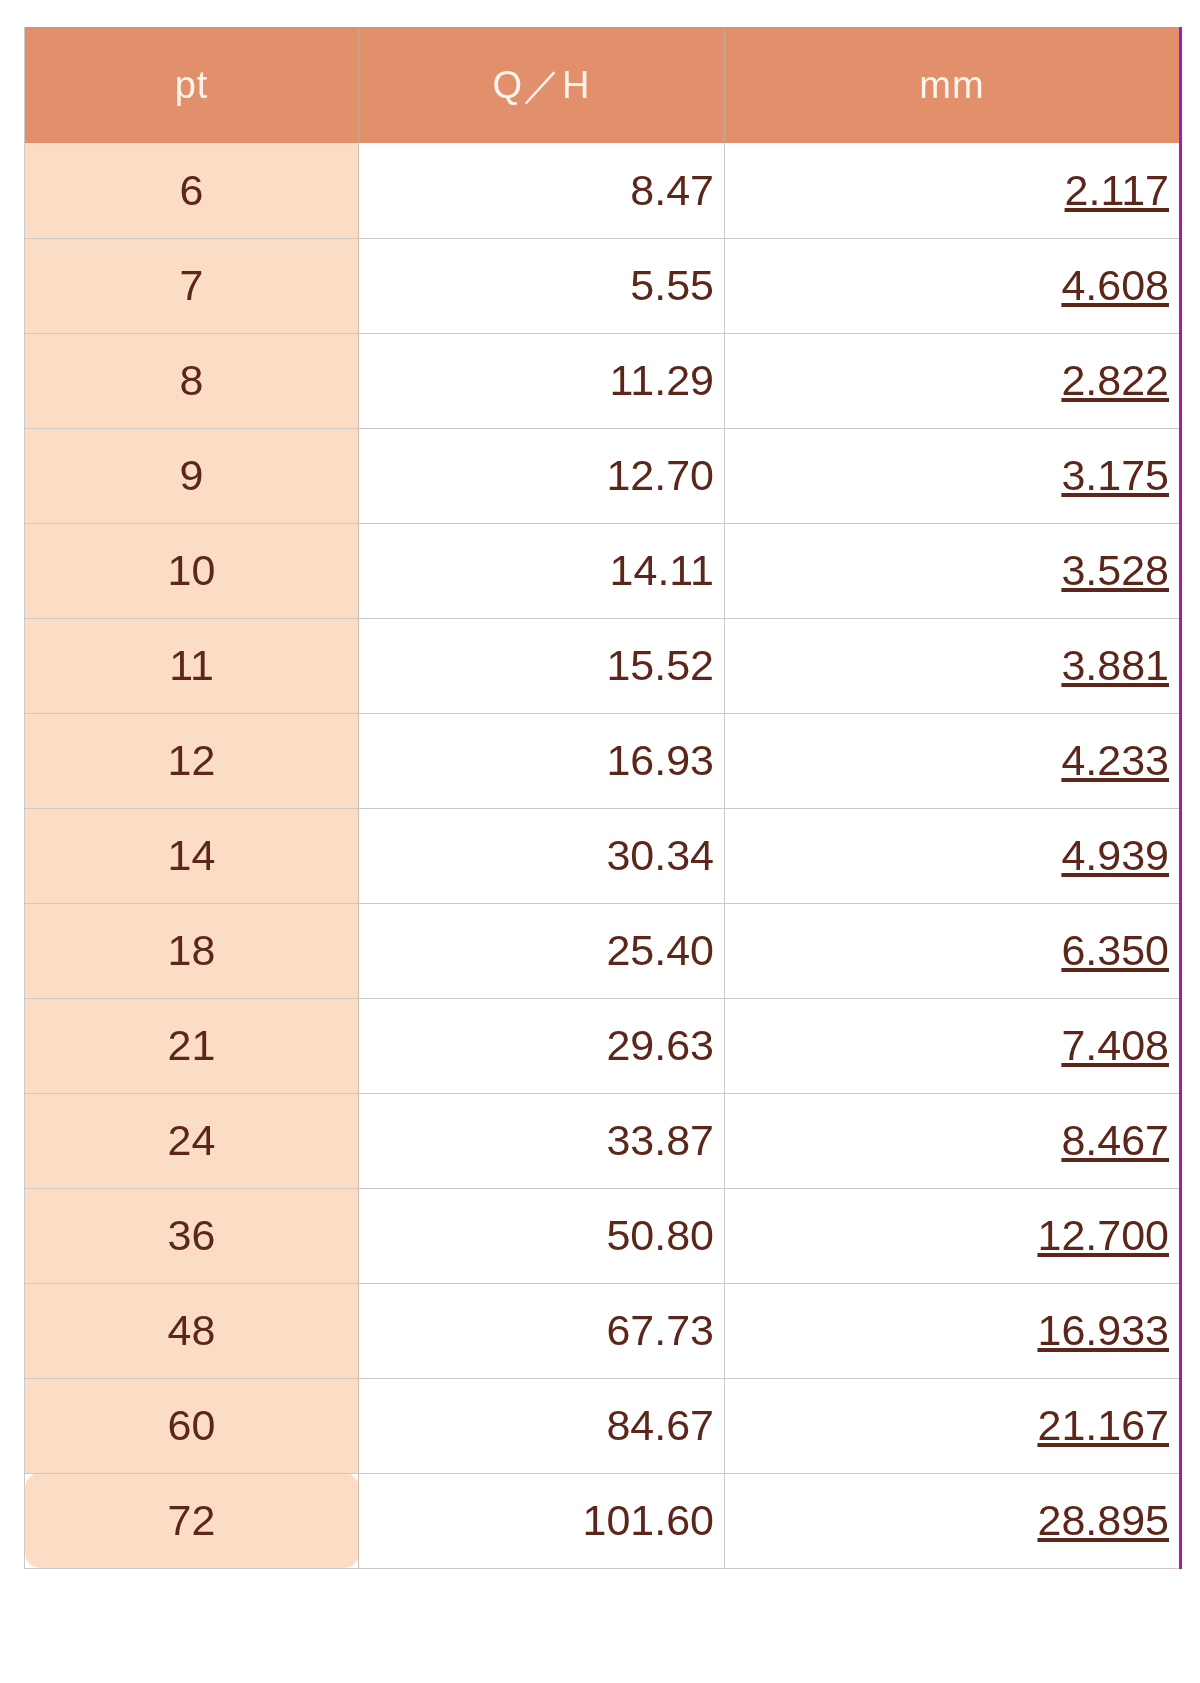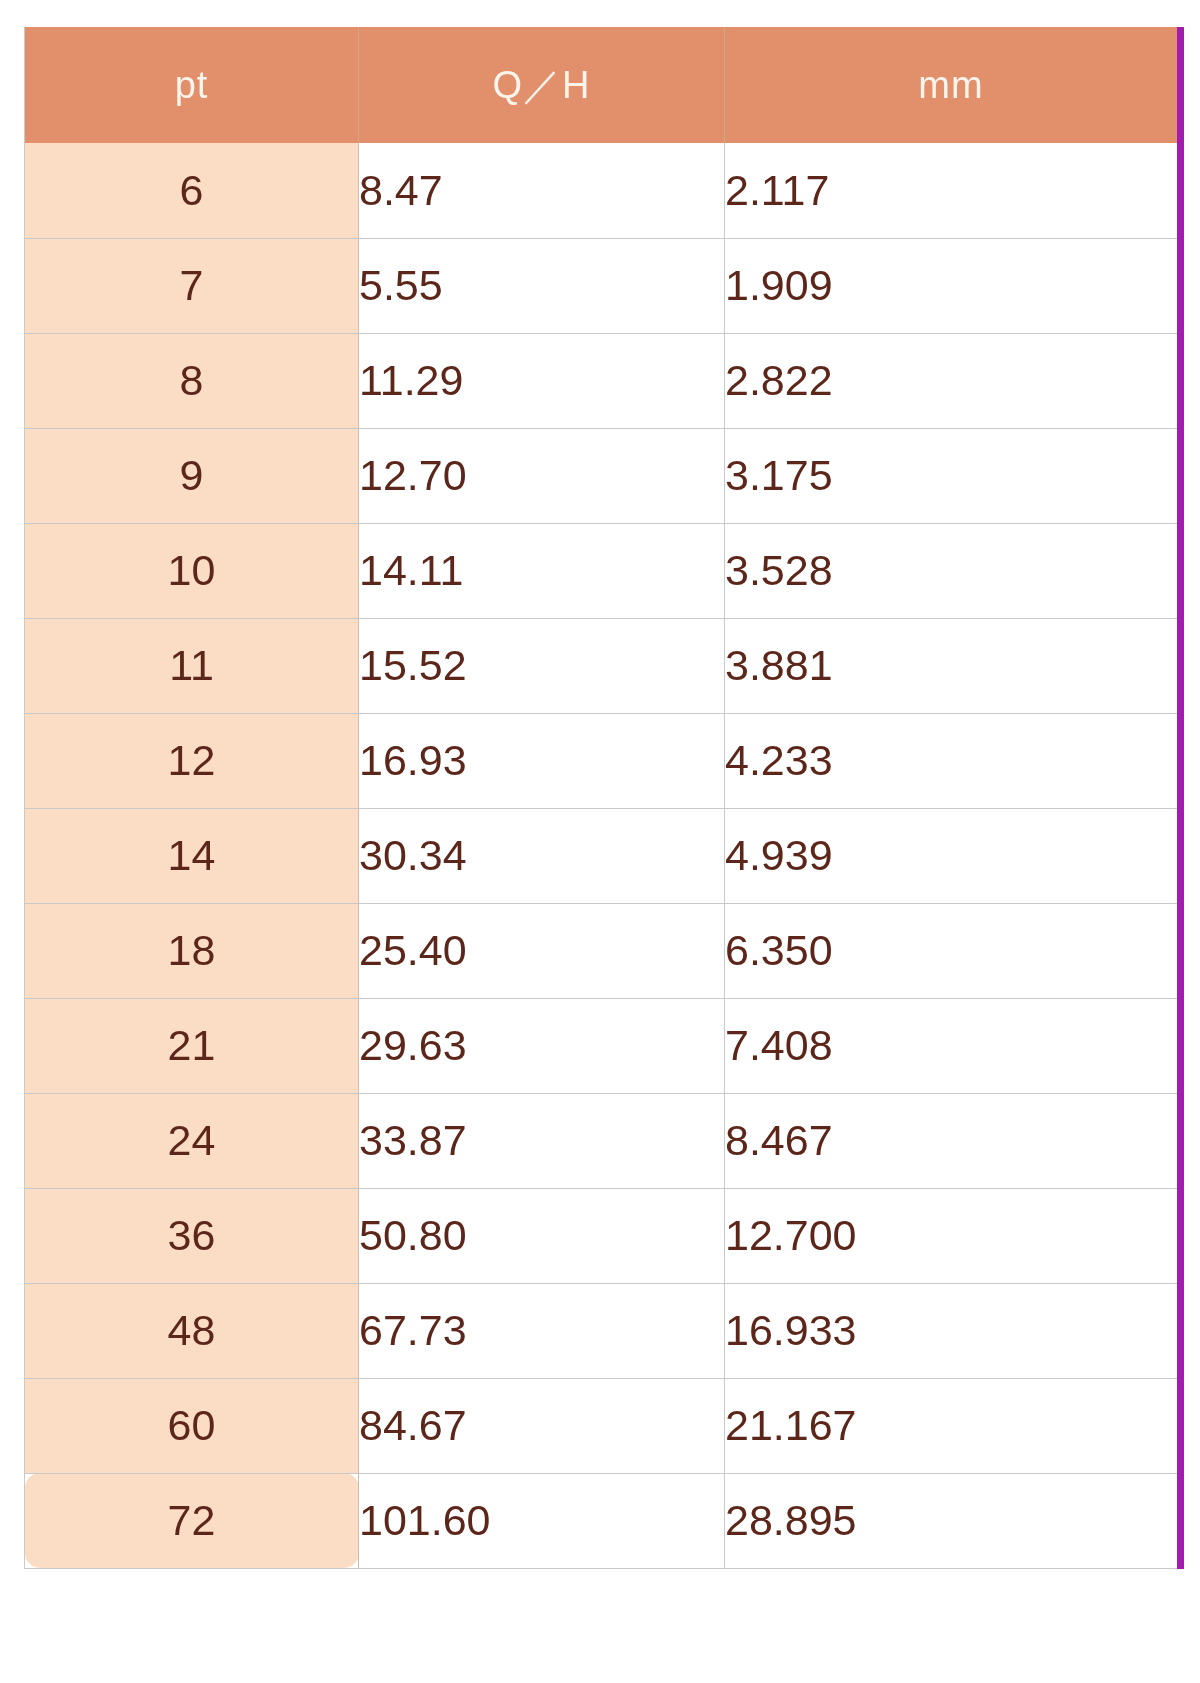--- a/index.html
+++ b/index.html
@@ -24,21 +24,21 @@
     top: 27px;
     width: 1156px;
     height: 1636px;
   }
 
   table.conv {
     border-collapse: collapse;
     table-layout: fixed;
     width: 1156px;
     border-left: 1px solid #c9c9c9;
-    border-right: 7px solid #a21caf;
+    border-right: 3px solid #a21caf;
   }
 
   col.c-pt { width: 334px; }
   col.c-qh { width: 366px; }
   col.c-mm { width: 456px; }
 
   thead th {
     height: 116px;
     background: #e2906c;
     color: #fdf4ec;
@@ -69,24 +69,25 @@
   tbody tr:last-child td { border-bottom: 1px solid #c9c9c9; border-radius: 15px; }
 
   td.pt {
     background: #fbdcc4;
     text-align: center;
     border-right: 1px solid #d8bba6;
   }
 
   td.num {
     background: #ffffff;
+    text-align: right;
     padding-right: 10px;
   }
 
-  td.num.mm { padding-right: 10px; }
+  td.num.mm { padding-right: 10px; text-decoration: underline; }
 </style>
 </head>
 <body>
 
 <div id="conv-table-wrap">
   <table class="conv">
     <colgroup>
       <col class="c-pt">
       <col class="c-qh">
       <col class="c-mm">
@@ -100,21 +101,21 @@
     </thead>
     <tbody id="conv-body">
         <tr>
           <td class="pt">6</td>
           <td class="num qh">8.47</td>
           <td class="num mm">2.117</td>
         </tr>
         <tr>
           <td class="pt">7</td>
           <td class="num qh">5.55</td>
-          <td class="num mm">1.909</td>
+          <td class="num mm">4.608</td>
         </tr>
         <tr>
           <td class="pt">8</td>
           <td class="num qh">11.29</td>
           <td class="num mm">2.822</td>
         </tr>
         <tr>
           <td class="pt">9</td>
           <td class="num qh">12.70</td>
           <td class="num mm">3.175</td>

